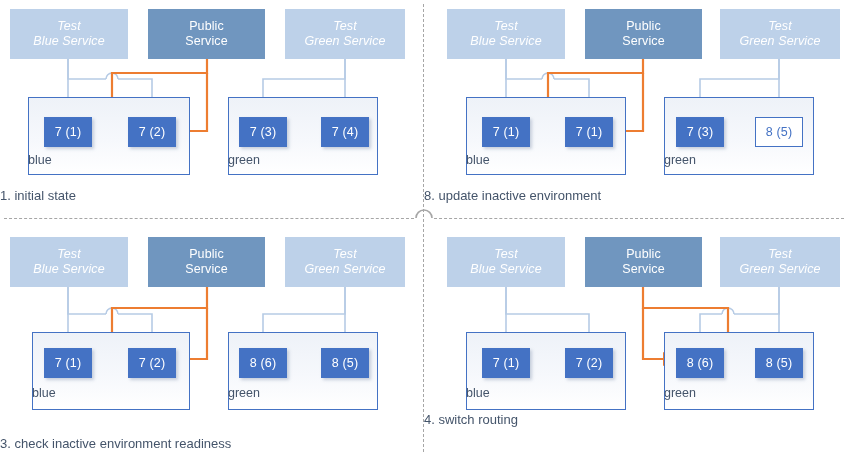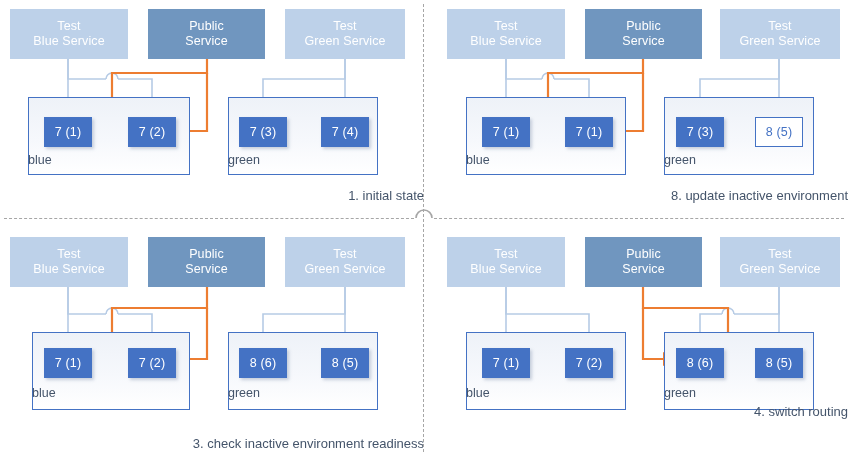--- a/index.html
+++ b/index.html
@@ -23,21 +23,21 @@
     position:absolute;
     display:flex;align-items:center;justify-content:center;
     text-align:center;
     color:#ffffff;
     font-size:12.5px;
     line-height:15px;
     letter-spacing:.1px;
     box-sizing:border-box;
     white-space:pre-line;
   }
-  .svc.test{background:#bdd1e9;}
+  .svc.test{background:#bdd1e9;font-style:italic;}
   .svc.public{background:#7096bf;}
 
   
   .env{
     position:absolute;
     box-sizing:border-box;
     border:1px solid #4472c4;
     background:linear-gradient(to bottom,#eef2f8 0%,#f6f8fc 55%,#ffffff 100%);
   }
   .env-label{
@@ -66,21 +66,21 @@
   .inst.hollow{
     background:#ffffff;
     border:1px solid #4472c4;
     color:#4472c4;
   }
 
   
   .caption{
     position:absolute;
     width:100%;
-    text-align:right;
+    text-align:left;
     font-size:13px;
     color:#44546a;
   }
 
   
   .wires{position:absolute;left:0;top:0;width:424px;height:228px;overflow:visible;}
   .wire-blue{fill:none;stroke:#b6cbe5;stroke-width:1.6;}
   .wire-blue-head{fill:#b6cbe5;}
   .wire-orange{fill:none;stroke:#ed7d31;stroke-width:2.2;}
   .wire-orange-head{fill:#ed7d31;}
@@ -253,21 +253,21 @@
     <div class="env" style="left:42px;top:104px;width:160px;height:78px;"></div>
     <div class="inst filled" style="left:58px;top:120px;">7 (1)</div>
     <div class="inst filled" style="left:141px;top:120px;">7 (2)</div>
     <div class="env-label" style="left:42px;top:158px;width:160px;">blue</div>
 
     <div class="env" style="left:240px;top:104px;width:150px;height:78px;"></div>
     <div class="inst filled" style="left:252px;top:120px;">8 (6)</div>
     <div class="inst filled" style="left:331px;top:120px;">8 (5)</div>
     <div class="env-label" style="left:240px;top:158px;width:150px;">green</div>
 
-    <div class="caption" style="left:0;top:176px;">4. switch routing</div>
+    <div class="caption" style="left:0;top:184px;">4. switch routing</div>
   </div>
 
   <div class="divider" id="divider-v"></div>
   <div class="divider" id="divider-h-left"></div>
   <div class="divider" id="divider-h-right"></div>
   <svg id="divider-hop" viewBox="0 0 20 20">
     <path d="M2,10 A8,8 0 0 1 18,10" fill="none" stroke="#a6a6a6" stroke-width="1.6"></path>
   </svg>
 
 </div>

